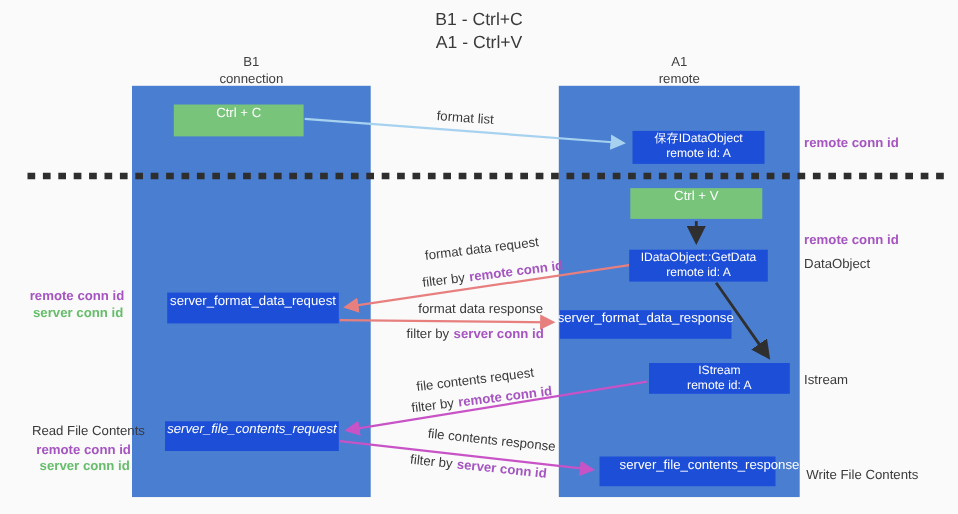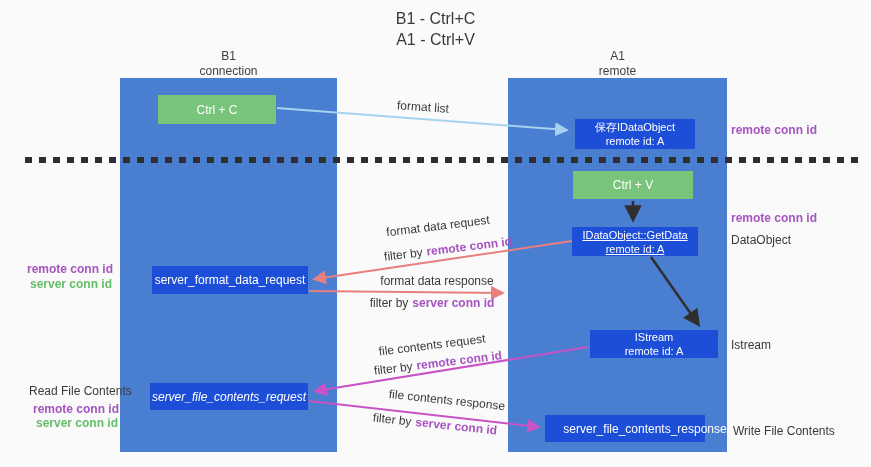--- a/index.html
+++ b/index.html
@@ -11,21 +11,21 @@
   .title { position:absolute; top:8px; left:0; width:100%; text-align:center;
            font-size:16px; line-height:21px; color:#3a3a3a; }
   .col-header { position:absolute; text-align:center; font-size:12px; line-height:15px; color:#3f3f3f; }
   .col-header-left  { left:120px; top:49px; width:217px; }
   .col-header-right { left:508px; top:49px; width:219px; }
   .column { position:absolute; top:78px; height:377px; background:#4a7ed1; z-index:1; }
   .column-left  { left:120px; width:217px; }
   .column-right { left:508px; width:219px; }
   svg.overlay { position:absolute; left:0; top:0; z-index:2; }
   .node { position:absolute; display:flex; flex-direction:column; align-items:center;
-          justify-content:center; color:#fff; text-align:center; z-index:3; }
+          justify-content:flex-start; color:#fff; text-align:center; z-index:3; }
   .node-green  { background:#77c47a; font-size:12px; }
   .node-orange { background:#1d4ed8; font-size:12px; }
   .node .l2 { font-size:11px; line-height:14px; }
   .node .l1 { font-size:11px; line-height:14px; }
   .node-single { font-size:12px; }
   .flow-label { position:absolute; white-space:nowrap; font-size:12px; color:#3a3a3a;
                 z-index:4; transform-origin:center; }
   .side-label { position:absolute; white-space:nowrap; font-size:12px; z-index:4; }
   .bold-purple { color:#a554c0; font-weight:bold; }
   .bold-green  { color:#66bd6a; font-weight:bold; }
@@ -93,29 +93,32 @@
 
   <div class="node node-orange" style="left:575px; top:119px; width:120px; height:30px;">
     <div class="l1">保存IDataObject</div>
     <div class="l2">remote id: A</div>
   </div>
 
   <div class="node node-green node-single" style="left:573px; top:171px; width:120px; height:28px;">
     <span>Ctrl + V</span>
   </div>
 
-  <div class="node node-orange" style="left:572px; top:227px; width:126px; height:29px;text-decoration:underline;">
+  <div class="node node-orange" style="left:572px; top:227px; width:126px; height:29px;">
     <div class="l1">IDataObject::GetData</div>
     <div class="l2">remote id: A</div>
   </div>
 
   <div class="node node-orange node-single" style="left:152px; top:266px; width:156px; height:28px;">
     <span>server_format_data_request</span>
   </div>
 
+  <div class="node node-orange node-single" style="left:509px; top:282px; width:156px; height:26px;">
+    <span>server_format_data_response</span>
+  </div>
 
   <div class="node node-orange" style="left:590px; top:330px; width:128px; height:28px;">
     <div class="l1">IStream</div>
     <div class="l2">remote id: A</div>
   </div>
 
   <div class="node node-orange node-single" style="left:150px; top:383px; width:158px; height:27px;font-style:italic;">
     <span>server_file_contents_request</span>
   </div>
 

